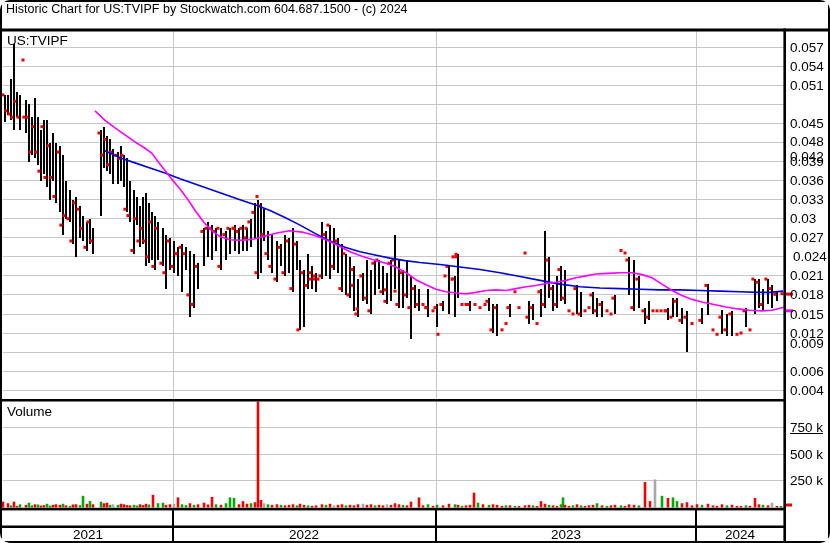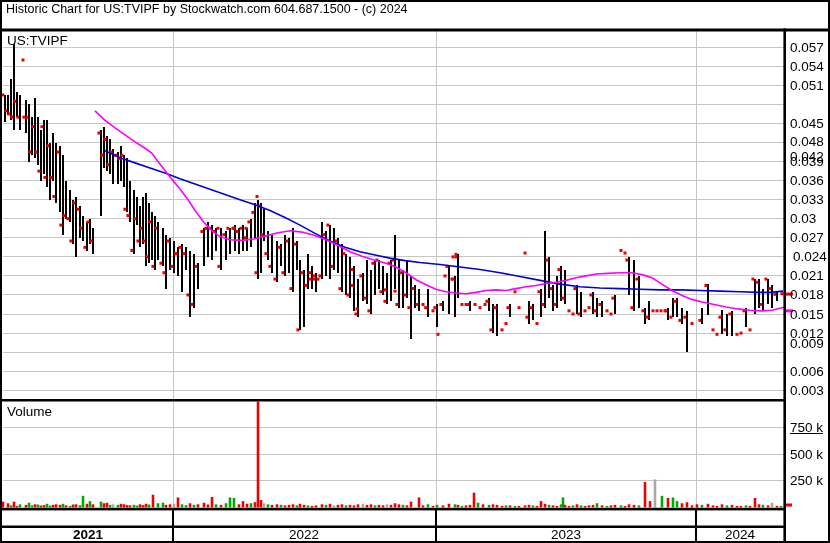--- a/index.html
+++ b/index.html
@@ -1,17 +1,17 @@
 <!DOCTYPE html>
 <html><head>
 <meta charset="utf-8">
 <style>
   html,body{margin:0;padding:0;background:#ffffff;}
   #stage{position:relative;width:830px;height:543px;background:#ffffff;overflow:hidden;
-         font-family:"Liberation Sans","DejaVu Sans",sans-serif;color:#000;}
+         font-family:"Liberation Sans","DejaVu Sans",sans-serif;color:#000;border-radius:10px;}
   #plot{position:absolute;left:0;top:0;width:830px;height:543px;}
   .txt{position:absolute;white-space:pre;}
   .hdr1{left:6px;top:2px;font-size:12.5px;}
   .hdr2{left:6px;top:15.5px;font-size:12.5px;}
   .symbol{left:7px;top:33px;font-size:13.5px;}
   .vollabel{left:7px;top:404px;font-size:13.5px;}
   .ptick,.vtick{position:absolute;left:790px;width:40px;height:15px;line-height:15px;
                 font-size:13.5px;text-align:left;white-space:pre;}
   .ylabel{position:absolute;top:528px;width:70px;height:14px;line-height:14px;
           font-size:13.5px;text-align:center;}
@@ -637,26 +637,26 @@
       <span class="ptick" style="top: 192.2px;">0.033</span>
       <span class="ptick" style="top: 211.25px;">0.03</span>
       <span class="ptick" style="top: 230.3px;">0.027</span>
       <span class="ptick" style="top: 249.35px; text-align: center;">0.024</span>
       <span class="ptick" style="top: 268.4px;">0.021</span>
       <span class="ptick" style="top: 287.45px;">0.018</span>
       <span class="ptick" style="top: 306.5px;">0.015</span>
       <span class="ptick" style="top: 325.55px;">0.012</span>
       <span class="ptick" style="top: 336px;">0.009</span>
       <span class="ptick" style="top: 363.65px;">0.006</span>
-      <span class="ptick" style="top: 382.7px;">0.003</span>
+      <span class="ptick" style="top: 382.7px;">0.004</span>
     </div>
   <div id="vol-ticks">
       <span class="vtick" style="top: 420px; text-decoration: underline;">750 k</span>
       <span class="vtick" style="top: 446.5px;">500 k</span>
       <span class="vtick" style="top: 473px;">250 k</span>
     </div>
   <div id="years">
-      <span class="ylabel" style="left: 53px; font-weight: bold;">2021</span>
+      <span class="ylabel" style="left: 53px;">2021</span>
       <span class="ylabel" style="left: 269px;">2022</span>
       <span class="ylabel" style="left: 531px;">2023</span>
       <span class="ylabel" style="left: 705px;">2024</span>
     </div>
 </div>
 
 </body></html>

